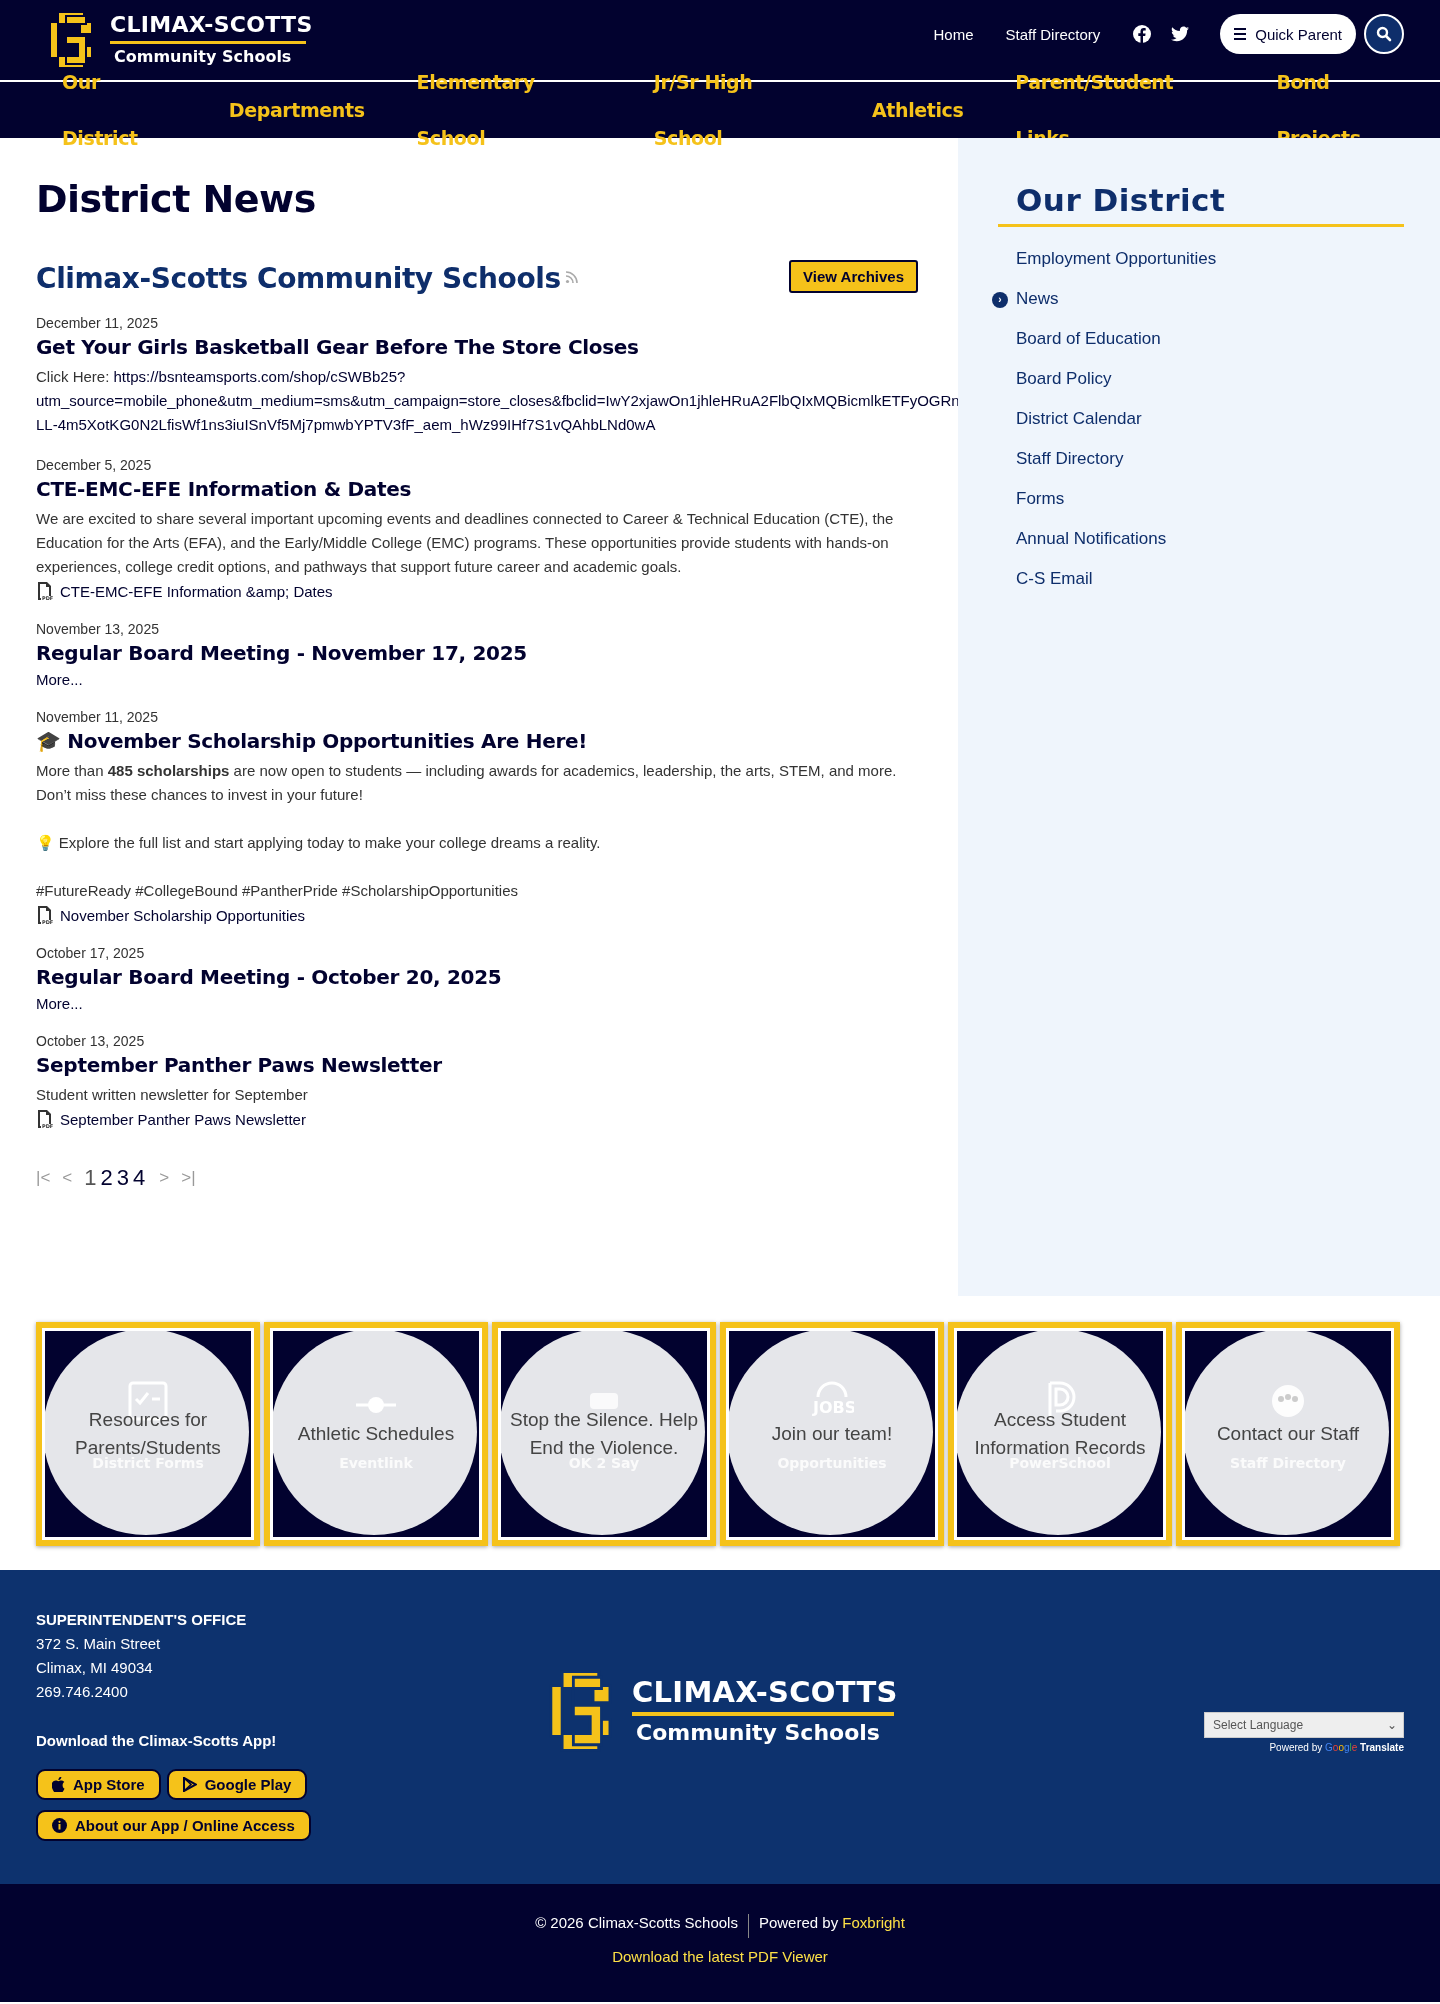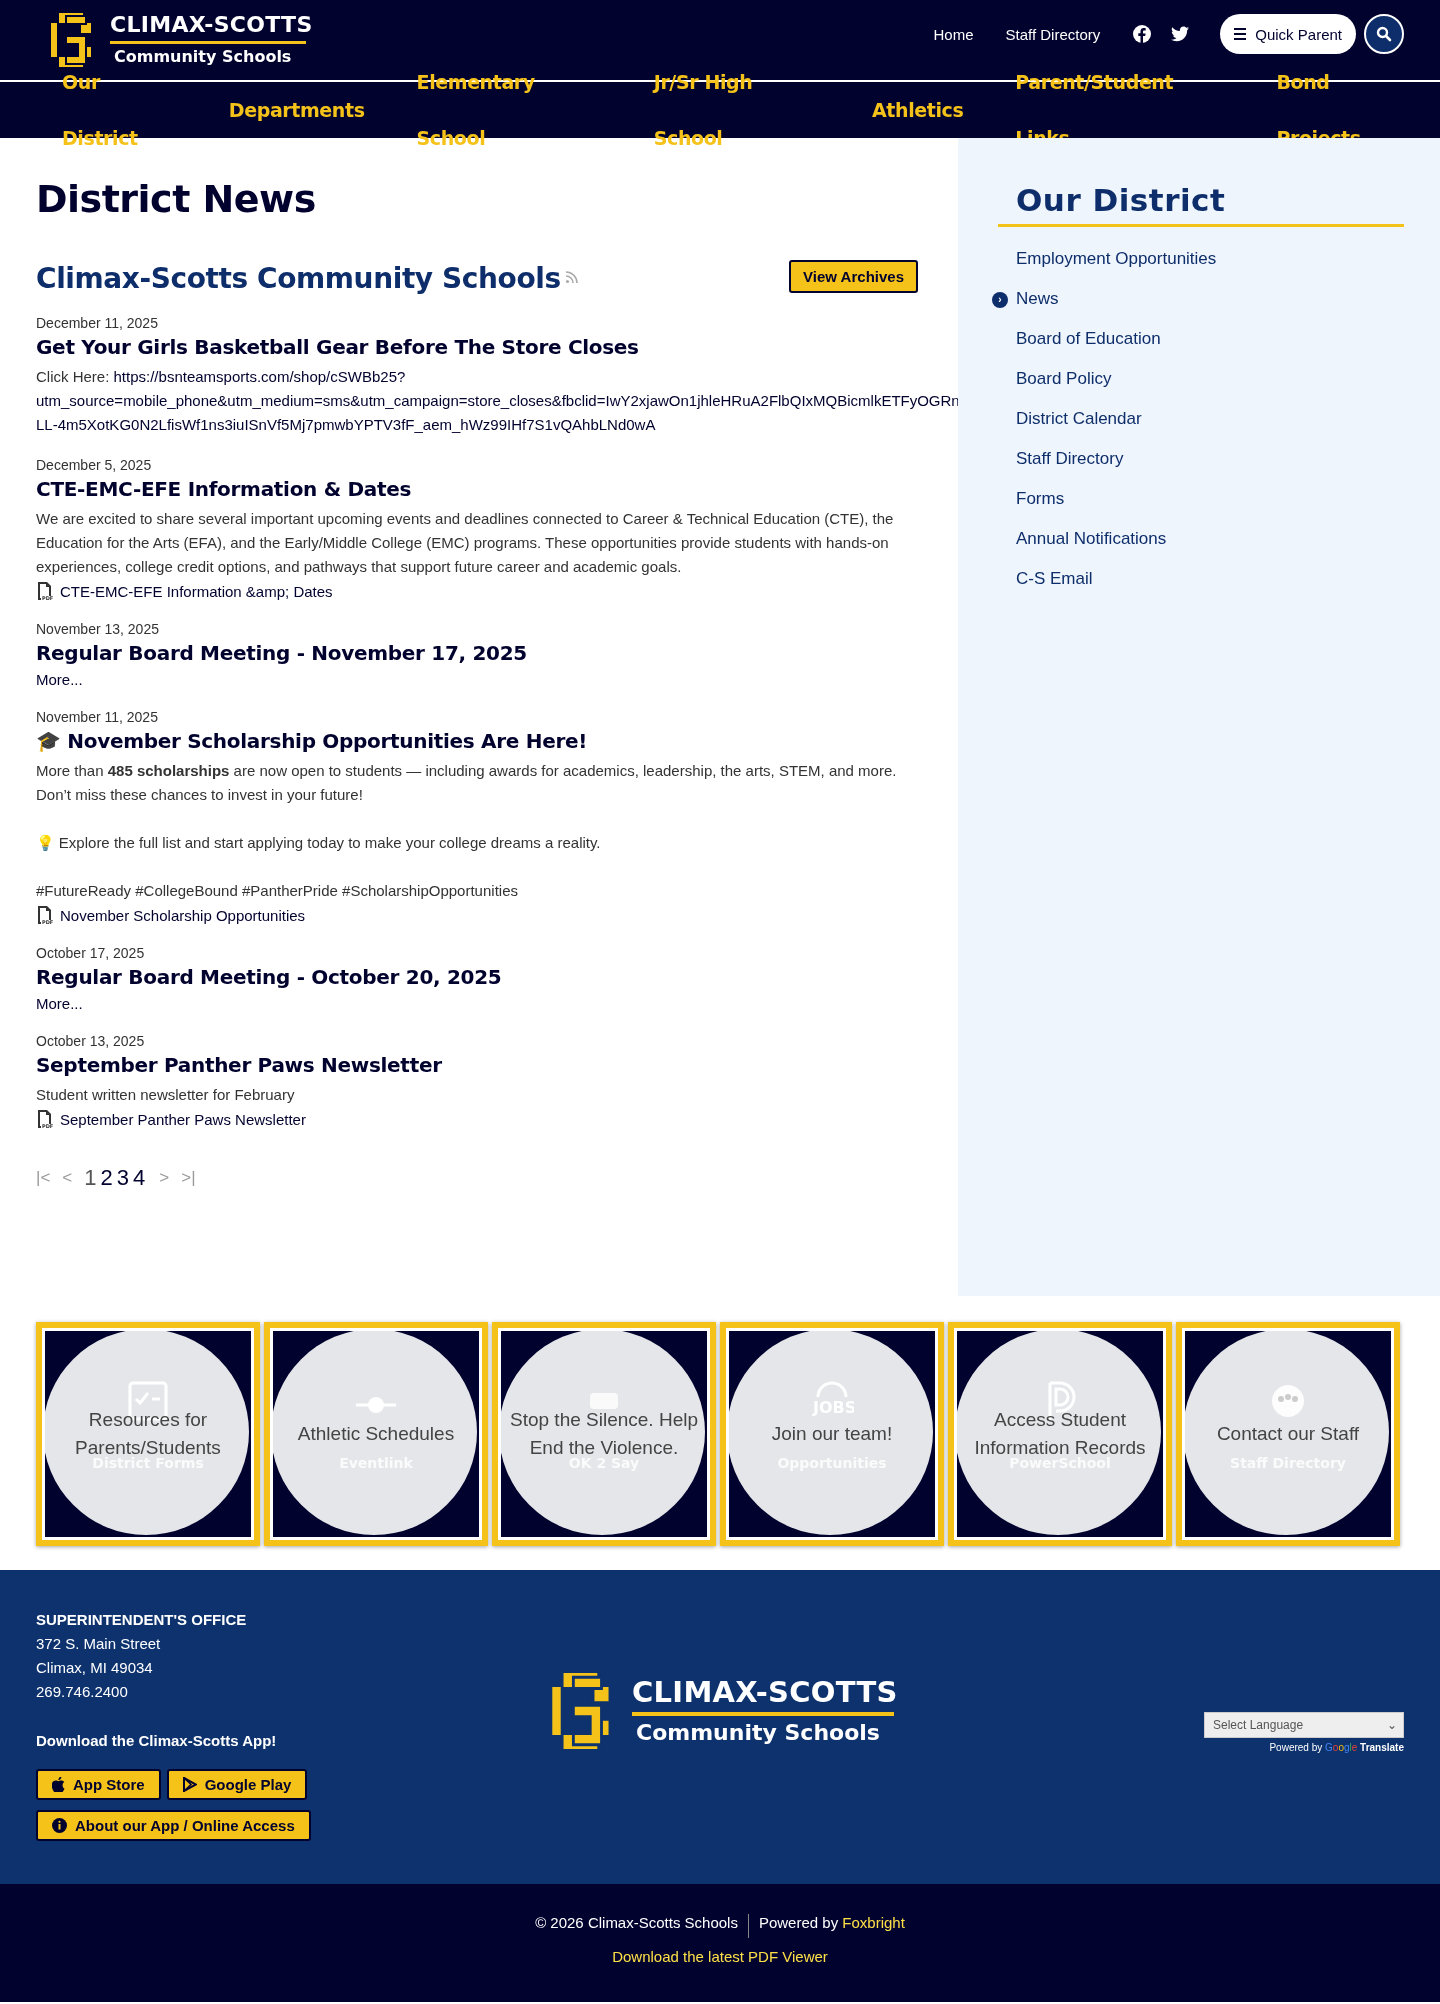--- a/index.html
+++ b/index.html
@@ -68,21 +68,21 @@
   .tile-ghost { position: absolute; z-index: 1; left: 0; right: 0; top: 124px; text-align: center; color: #fff; font-weight: bold; font-size: 14px; opacity: 0.85; }
   .tile-ghost-icon { position: absolute; z-index: 1; left: 50%; top: 48px; margin-left: -22px; width: 44px; height: 44px; }
 
   
   .footer { background: #0d326e; height: 314px; position: relative; color: #fff; }
   .f-left { position: absolute; left: 36px; top: 38px; font-family: "Liberation Sans", sans-serif; }
   .f-office { font-weight: bold; font-size: 15px; line-height: 24px; }
   .f-line { font-size: 15px; line-height: 24px; }
   .f-app { font-weight: bold; font-size: 15px; margin-top: 20px; }
   .f-btns { display: flex; gap: 6px; margin-top: 20px; }
-  .f-btn { background: #f5c21a; color: #02022f; font-weight: bold; font-size: 15px; border: 2px solid #02022f; border-radius: 3px; padding: 5px 14px; display: inline-flex; align-items: center; text-decoration: none; }
+  .f-btn { background: #f5c21a; color: #02022f; font-weight: bold; font-size: 15px; border: 2px solid #02022f; border-radius: 9px; padding: 5px 14px; display: inline-flex; align-items: center; text-decoration: none; }
   .f-btn .ico { margin-right: 8px; display: inline-flex; }
   .f-btn-wide { margin-top: 10px; }
   .f-logo { position: absolute; left: 534px; top: 96px; display: flex; align-items: center; }
   .f-logo .logo-mark { width: 90px; height: 90px; }
   .f-logo .logo-line1 { font-size: 29px; line-height: 34px; }
   .f-logo .logo-rule { width: 262px; height: 4px; }
   .f-logo .logo-line2 { font-size: 22px; line-height: 30px; }
   .f-lang { position: absolute; right: 36px; top: 142px; text-align: right; }
   .lang-select { width: 200px; height: 26px; background: #eee; border: 1px solid #ccc; color: #555; font-size: 12px; font-family: "Liberation Sans", sans-serif; padding-left: 8px; display: flex; align-items: center; justify-content: space-between; padding-right: 6px; }
   .powered { font-size: 10px; color: #fff; margin-top: 4px; font-family: "Liberation Sans", sans-serif; }
@@ -219,21 +219,21 @@
 
     <article class="news-item">
       <div class="news-date">October 17, 2025</div>
       <h3 class="news-title">Regular Board Meeting - October 20, 2025</h3>
       <a class="news-more">More...</a>
     </article>
 
     <article class="news-item">
       <div class="news-date">October 13, 2025</div>
       <h3 class="news-title">September Panther Paws Newsletter</h3>
-      <div class="news-body">Student written newsletter for February</div>
+      <div class="news-body">Student written newsletter for September</div>
       <div class="attach">
         <svg class="pdf-icon" viewBox="0 0 20 20">
             <path d="M2 1 h9 l4 4 v10 h-2 v-9 h-3 v-3 h-6 v14 h1 v2 h-3 z" fill="#333"></path>
             <text x="6" y="19" font-size="5" font-family="DejaVu Sans, sans-serif" font-weight="bold" fill="#333">PDF</text>
           </svg>
         <a> September Panther Paws Newsletter</a>
       </div>
     </article>
 
     <div class="pager">

